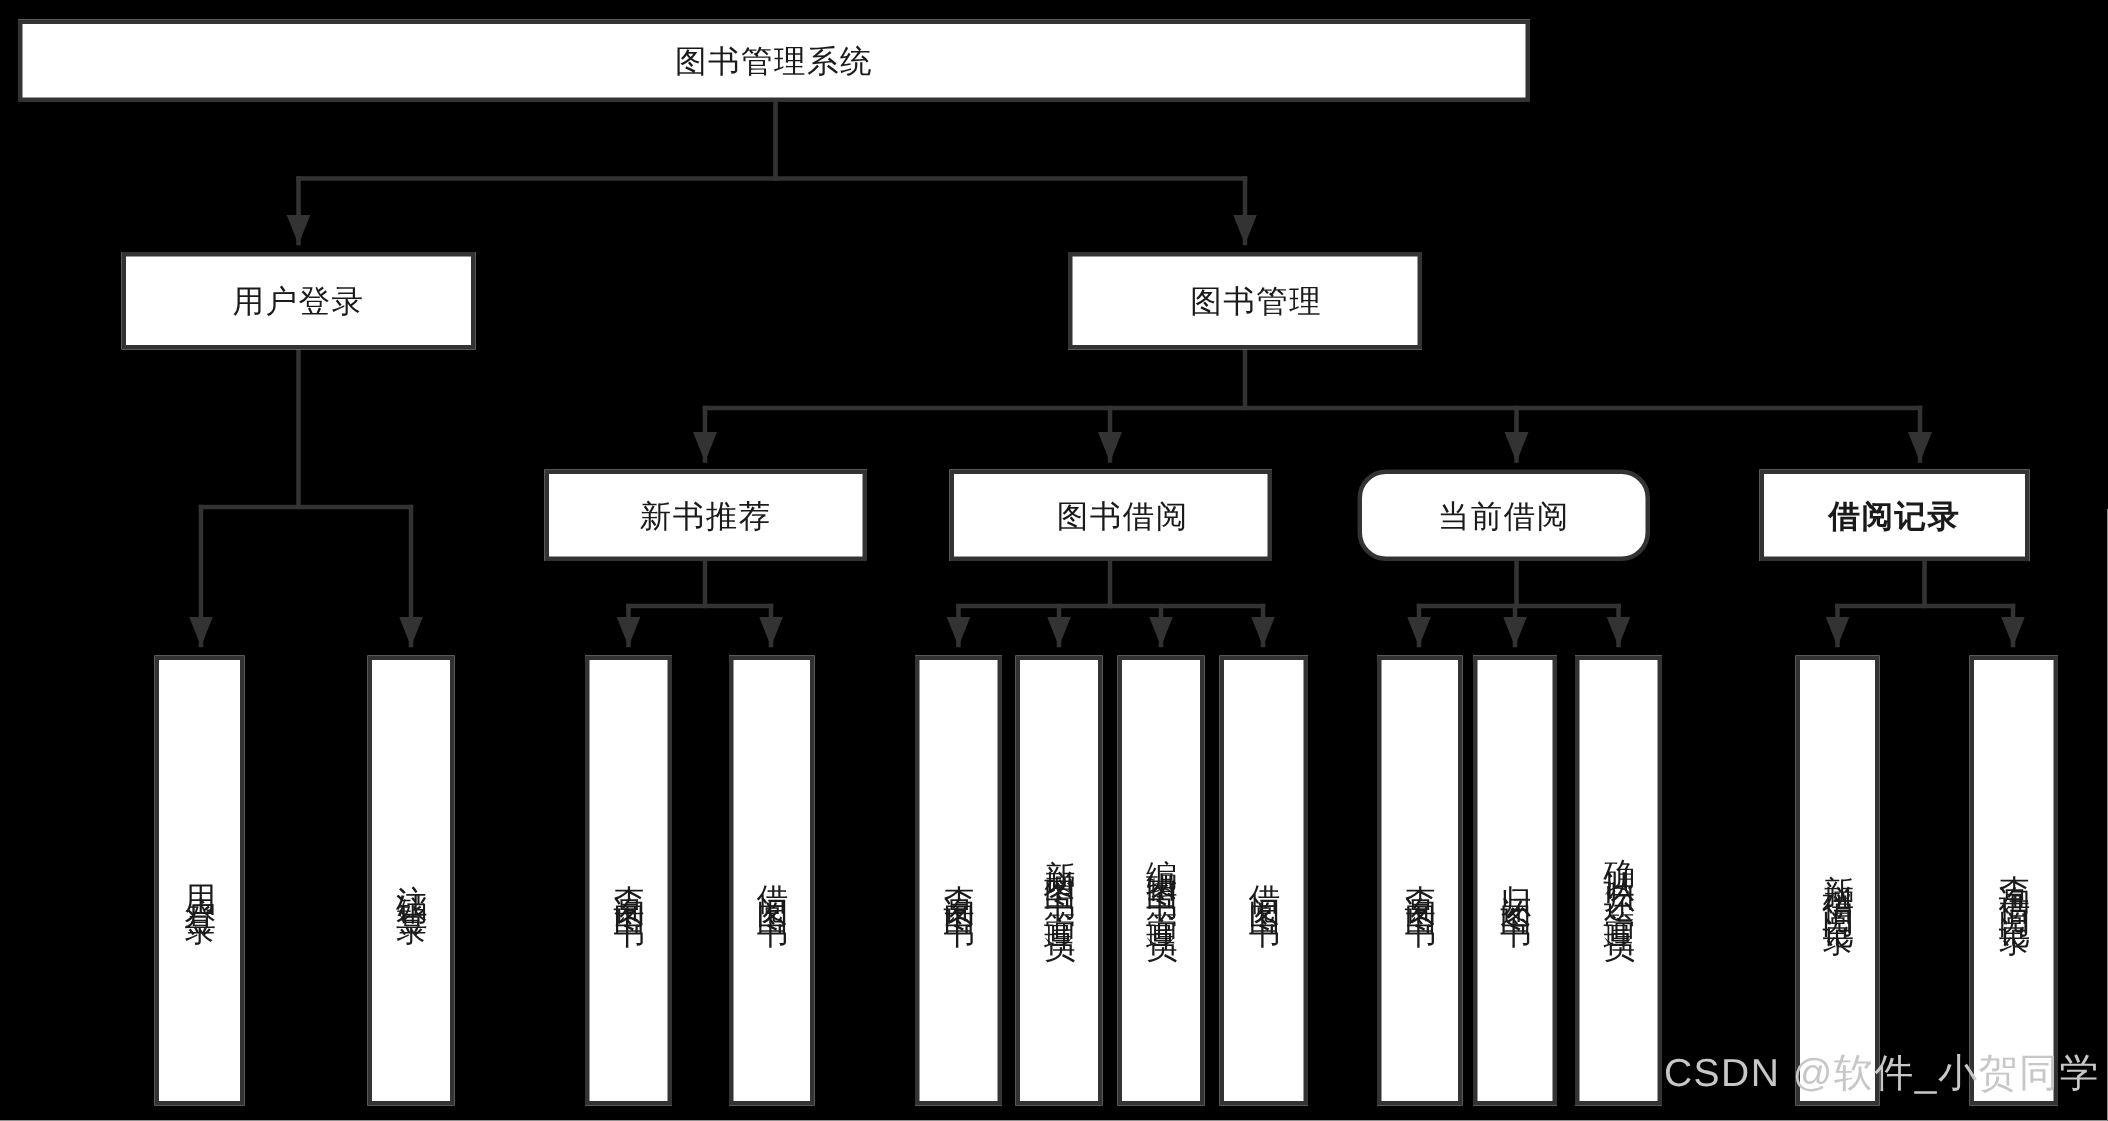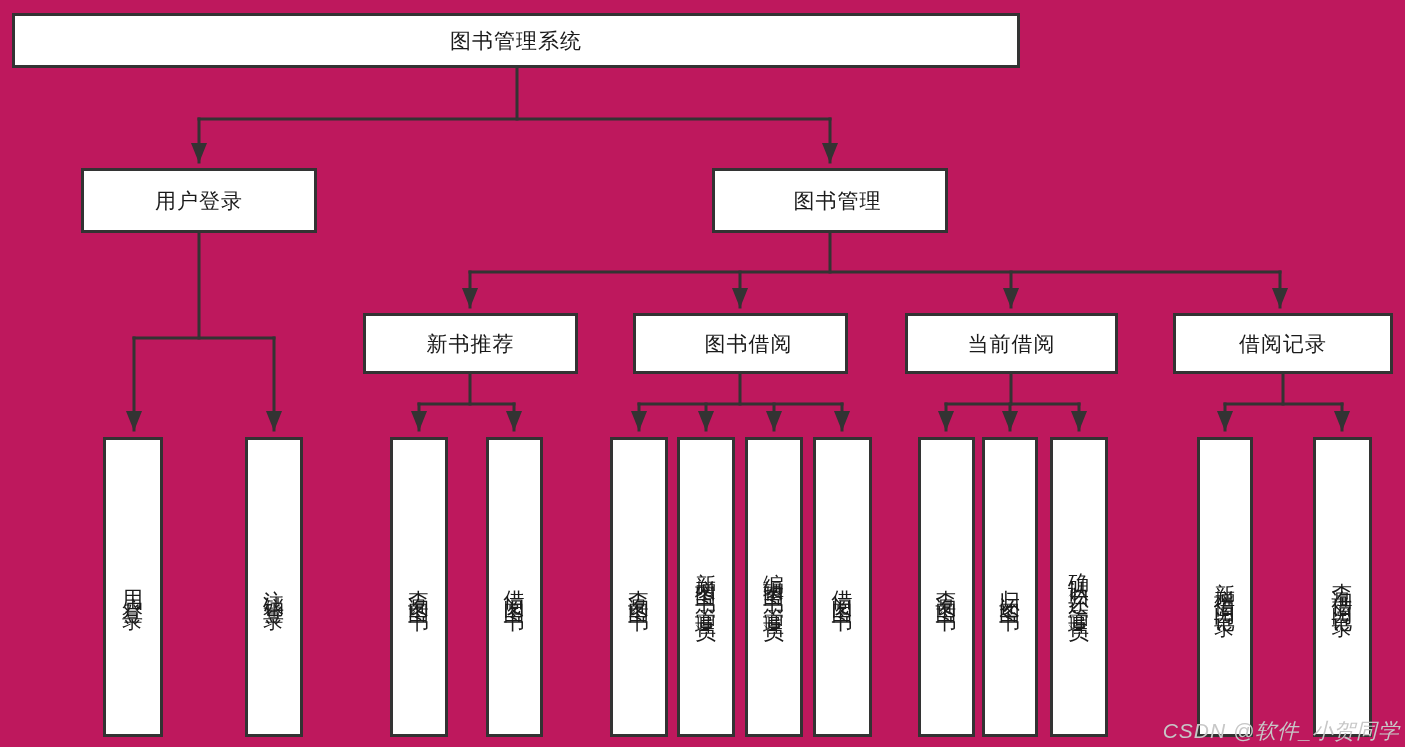--- a/index.html
+++ b/index.html
@@ -1,20 +1,20 @@
 <!DOCTYPE html>
 <html><head>
 <meta charset="utf-8">
 <style>
   html, body { margin: 0; padding: 0; background: #ffffff; }
   #canvas {
     position: relative;
     width: 1405px;
     height: 747px;
-    background: #be185d;
+    background: #000000;
     overflow: hidden;
     font-family: "Liberation Sans", sans-serif;
   }
   #connectors {
     position: absolute;
     left: 0; top: 0;
     width: 1405px; height: 747px;
   }
   .node {
     position: absolute;
@@ -49,46 +49,45 @@
     line-height: 1;
   }
   
   #n-root   { left: 12px;   top: 13px;  width: 1008px; height: 55px; }
   
   #n-ulogin { left: 81px;   top: 168px; width: 236px;  height: 65px; }
   #n-bmgmt  { left: 712px;  top: 168px; width: 236px;  height: 65px; padding-left: 15px; }
   
   #n-newbook { left: 363px;  top: 313px; width: 215px; height: 61px; }
   #n-bborrow { left: 633px;  top: 313px; width: 215px; height: 61px; padding-left: 16px; }
-  #n-cborrow { left: 905px;  top: 313px; width: 213px; height: 61px; }
-  #n-brecord { left: 1173px; top: 313px; width: 220px; height: 61px; }
+  #n-cborrow { left: 905px;  top: 313px; width: 195px; height: 61px; border-radius: 19px; }
+  #n-brecord { left: 1173px; top: 313px; width: 180px; height: 61px; font-weight: bold; }
   
   #l-ulogin  { left: 103px;  width: 60px; }
   #l-logout  { left: 245px;  width: 58px; }
   #l-query1  { left: 390px;  width: 58px; }
   #l-borrow1 { left: 486px;  width: 57px; }
   #l-query2  { left: 610px;  width: 58px; }
   #l-addbook { left: 677px;  width: 58px; }
   #l-editbook{ left: 745px;  width: 58px; }
   #l-borrow2 { left: 813px;  width: 59px; }
   #l-query3  { left: 918px;  width: 57px; }
   #l-return  { left: 982px;  width: 56px; }
   #l-confirm { left: 1050px; width: 58px; }
   #l-addrec  { left: 1197px; width: 56px; }
   #l-queryrec{ left: 1313px; width: 59px; }
 
   #watermark {
     position: absolute;
     right: 5px;
-    bottom: 2px;
-    font-size: 21px;
+    bottom: 14px;
+    font-size: 26px;
     color: #c7c7c7;
     letter-spacing: 1px;
     z-index: 10;
-    font-style: italic;
   }
 </style>
 </head>
 <body>
 
 <div id="canvas">
 
   <svg id="connectors" viewBox="0 0 1405 747" xmlns="http://www.w3.org/2000/svg">
     <defs>
       <marker id="arrow" markerUnits="userSpaceOnUse" markerWidth="22" markerHeight="18" refX="19" refY="8" orient="auto">

